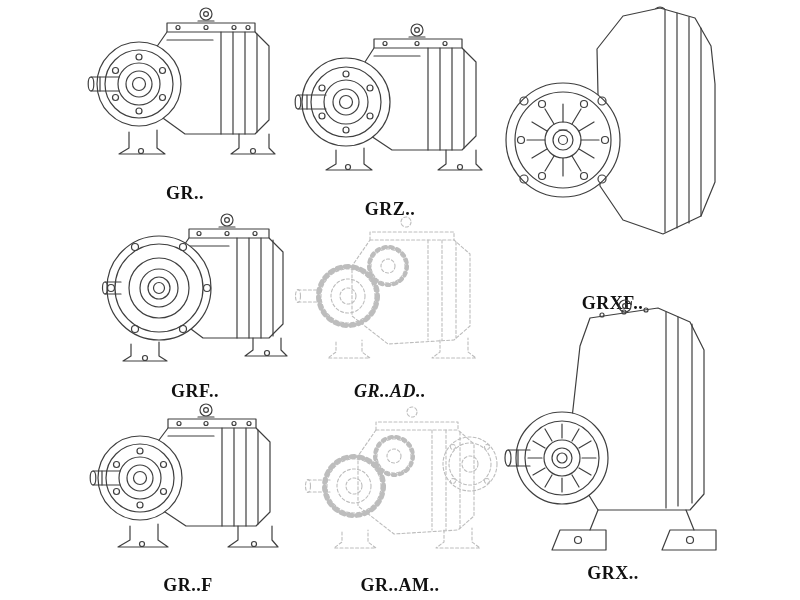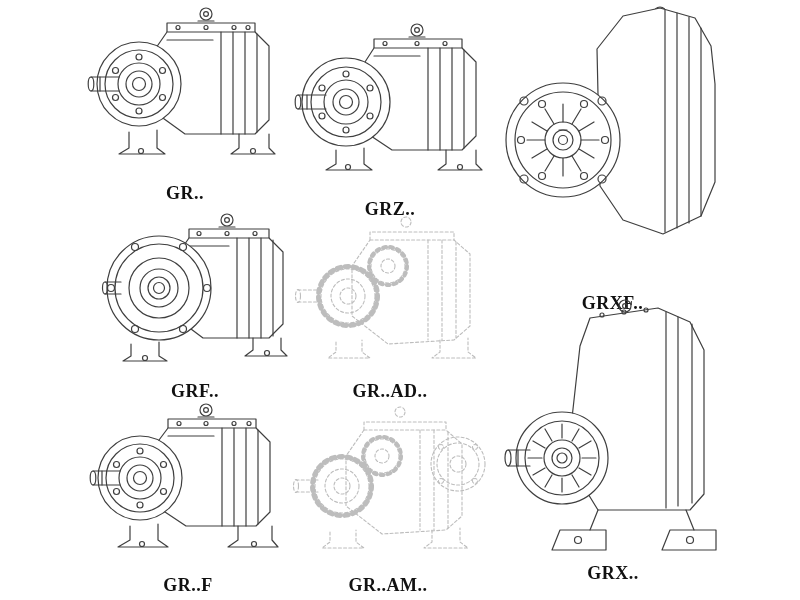--- a/index.html
+++ b/index.html
@@ -175,21 +175,21 @@
         <path d="M36,134 L36,146 L28,151 L72,151 L64,146 L64,132"></path>
           <circle cx="50" cy="148" r="2.5"></circle>
         <line x1="10" y1="72" x2="26" y2="72"></line>
           <line x1="10" y1="84" x2="26" y2="84"></line>
         <ellipse cx="10" cy="78" rx="2.5" ry="6"></ellipse>
       </g>
     </svg>
     <div class="fig-label lbl-m6">GRF..</div>
   </div>
 
-  <div class="fig" style="left:290px;top:210px;width:200px;">
+  <div class="fig" style="left:290px;top:210px;width:200px;font-style:italic;">
     <svg viewBox="0 0 200 172" width="200" height="172">
       <g fill="none" stroke="#bdbdbd" stroke-width="1.1" stroke-dasharray="3 2.2" stroke-linejoin="round" stroke-linecap="round">
         <circle cx="116" cy="12" r="5"></circle>
         <polyline points="80,30 80,22 164,22 164,30"></polyline>
         <path d="M80,30 L164,30 L180,44 L180,116 L164,130 L98,134 L62,106 L62,56 Z"></path>
         <line x1="138" y1="30" x2="138" y2="130"></line>
           <line x1="152" y1="30" x2="152" y2="130"></line>
           <line x1="166" y1="32" x2="166" y2="128"></line>
         <circle cx="98" cy="56" r="19" stroke-width="4" stroke-dasharray="3 4"></circle>
         <circle cx="98" cy="56" r="17"></circle>
@@ -286,21 +286,21 @@
           <circle cx="54" cy="144" r="2.5"></circle>
         <line x1="5" y1="71" x2="32" y2="71"></line>
           <line x1="5" y1="85" x2="32" y2="85"></line>
         <ellipse cx="5" cy="78" rx="2.8" ry="7"></ellipse>
           <line x1="14" y1="71" x2="14" y2="85"></line>
       </g>
     </svg>
     <div class="fig-label lbl-m4">GR..F</div>
   </div>
 
-  <div class="fig" style="left:288px;top:400px;width:200px;">
+  <div class="fig" style="left:300px;top:400px;width:200px;">
     <svg viewBox="0 0 200 172" width="200" height="172">
       <g fill="none" stroke="#bdbdbd" stroke-width="1.1" stroke-dasharray="3 2.2" stroke-linejoin="round" stroke-linecap="round">
         <circle cx="112" cy="12" r="5"></circle>
         <polyline points="76,30 76,22 158,22 158,30"></polyline>
         <path d="M76,30 L158,30 L174,44 L174,116 L158,130 L94,134 L58,106 L58,56 Z"></path>
         <line x1="132" y1="30" x2="132" y2="130"></line>
           <line x1="146" y1="30" x2="146" y2="130"></line>
           <line x1="160" y1="32" x2="160" y2="128"></line>
         <circle cx="94" cy="56" r="19" stroke-width="4" stroke-dasharray="3 4"></circle>
         <circle cx="94" cy="56" r="17"></circle>

